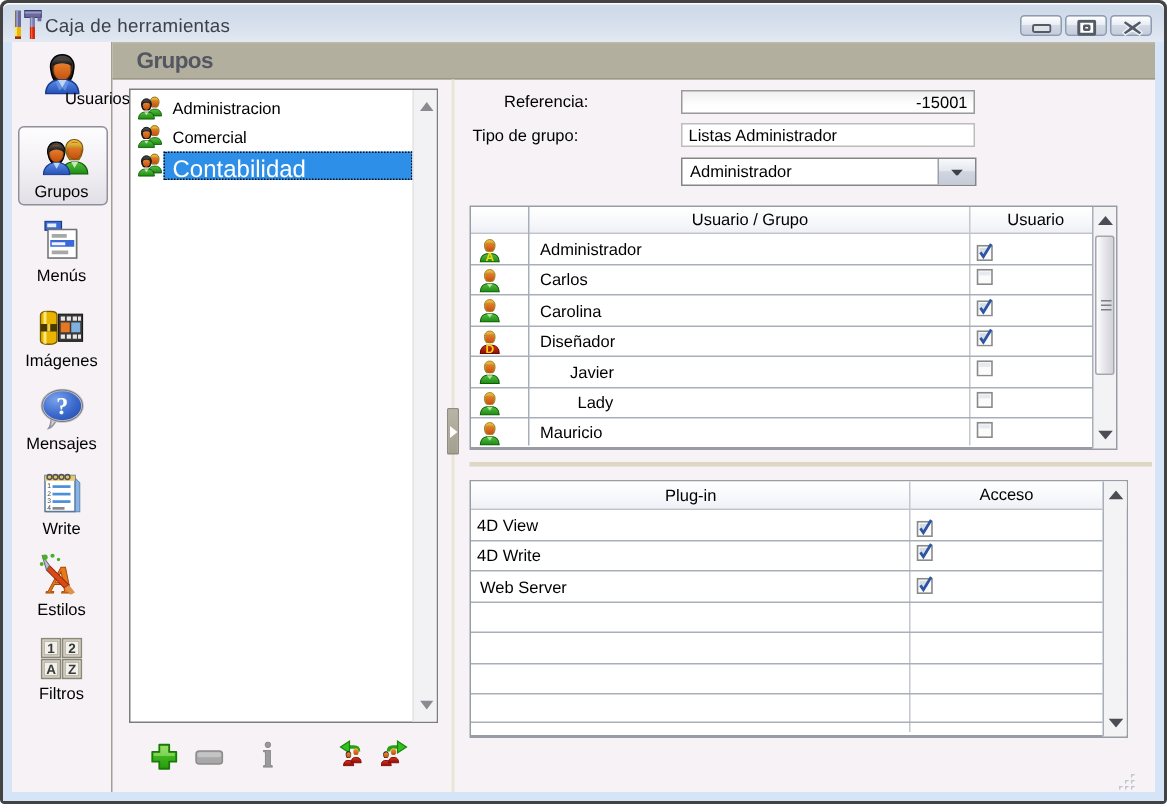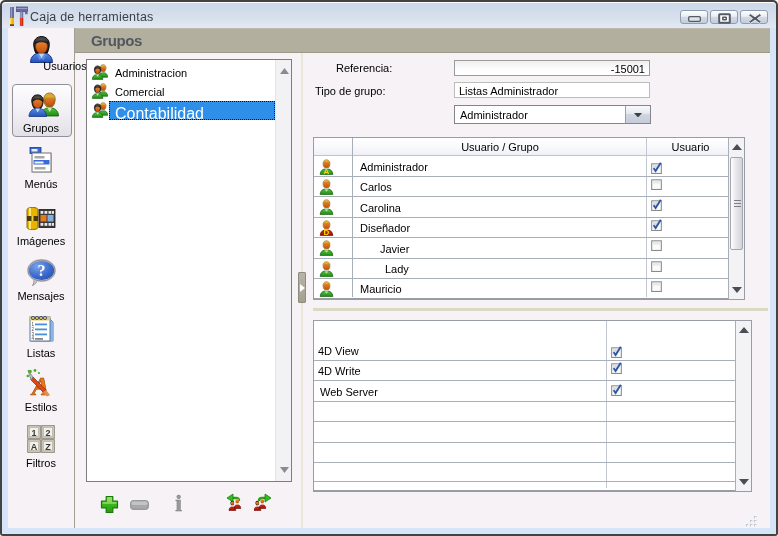--- a/index.html
+++ b/index.html
@@ -213,21 +213,21 @@
       <circle cx="18" cy="4" r="1.6" fill="none" stroke="#555" stroke-width="1"></circle>
     <text x="4.5" y="11.5" font-size="4.5" fill="#444">1</text>
       <text x="4.5" y="16.5" font-size="4.5" fill="#444">2</text>
       <text x="4.5" y="21.5" font-size="4.5" fill="#444">3</text>
       <text x="4.5" y="26" font-size="4.5" fill="#444">4</text>
     <rect x="8" y="9.5" width="12" height="1.8" fill="#4a90d8"></rect>
     <rect x="8" y="14.5" width="12" height="1.8" fill="#4a90d8"></rect>
     <rect x="8" y="19.5" width="12" height="1.8" fill="#4a90d8"></rect>
     <rect x="8" y="24" width="8" height="1.8" fill="#888"></rect>
   </svg>
-  <div class="abs side-label" style="top:347px;">Listas</div>
+  <div class="abs side-label" style="top:347px;">Write</div>
 
   <svg class="abs" style="left:26px;top:368px;" width="30" height="30" viewBox="0 0 30 30">
     <text x="6" y="27" font-family="Liberation Serif, serif" font-size="26" font-weight="bold" font-style="italic" fill="#e87818" stroke="#a04808" stroke-width="0.6">A</text>
     <path d="M7,9 L20,22 L17,24 L5,12 Z" fill="#d84818" stroke="#902808" stroke-width="0.7"></path>
     <path d="M5,12 L7,9 L2,2 Z" fill="#c0c0cc" stroke="#70707c" stroke-width="0.7"></path>
     <circle cx="4" cy="3.5" r="1.8" fill="#48b028"></circle>
       <circle cx="9" cy="2.5" r="1.4" fill="#48b028"></circle>
       <circle cx="1.8" cy="8" r="1.3" fill="#48b028"></circle>
       <circle cx="13" cy="5" r="1.1" fill="#48b028"></circle>
     <path d="M17,24 L20,22 L24,27 L21,28.5 Z" fill="#e09048"></path>
@@ -485,20 +485,24 @@
         <div class="ridge" style="top:45px;"></div>
         <div class="ridge" style="top:48px;"></div>
       </div>
       <svg style="position:absolute;left:3px;top:149px;" width="10" height="6" viewBox="0 0 10 6">
           <path d="M5 6 L10 0 L0 0 Z" fill="#4a4d53"></path>
         </svg>
     </div>
   </div>
 
   <div class="tbl" style="left:313px; top:320px; width:439px; height:171.5px;">
+    <div class="thead" style="height:19px;">
+      <span style="position:absolute;left:0px;width:293px;top:3.5px;text-align:center;">Plug-in</span>
+      <span style="position:absolute;left:293px;width:128px;top:3px;text-align:center;">Acceso</span>
+    </div>
     <div class="vline" style="left:292px; height:167px; background:#c3c7d0;"></div>
     <div class="rline" style="top:39px;"></div>
     <div class="rline" style="top:59px;"></div>
     <div class="rline" style="top:80px;"></div>
     <div class="rline" style="top:100px;"></div>
     <div class="rline" style="top:121px;"></div>
     <div class="rline" style="top:141px;"></div>
     <div class="rline" style="top:160px;"></div>
     <div class="rowtxt" style="left:4px;top:24px;text-align:right;">4D View</div>
     <div class="rowtxt" style="left:4px;top:44px;">4D Write</div>

